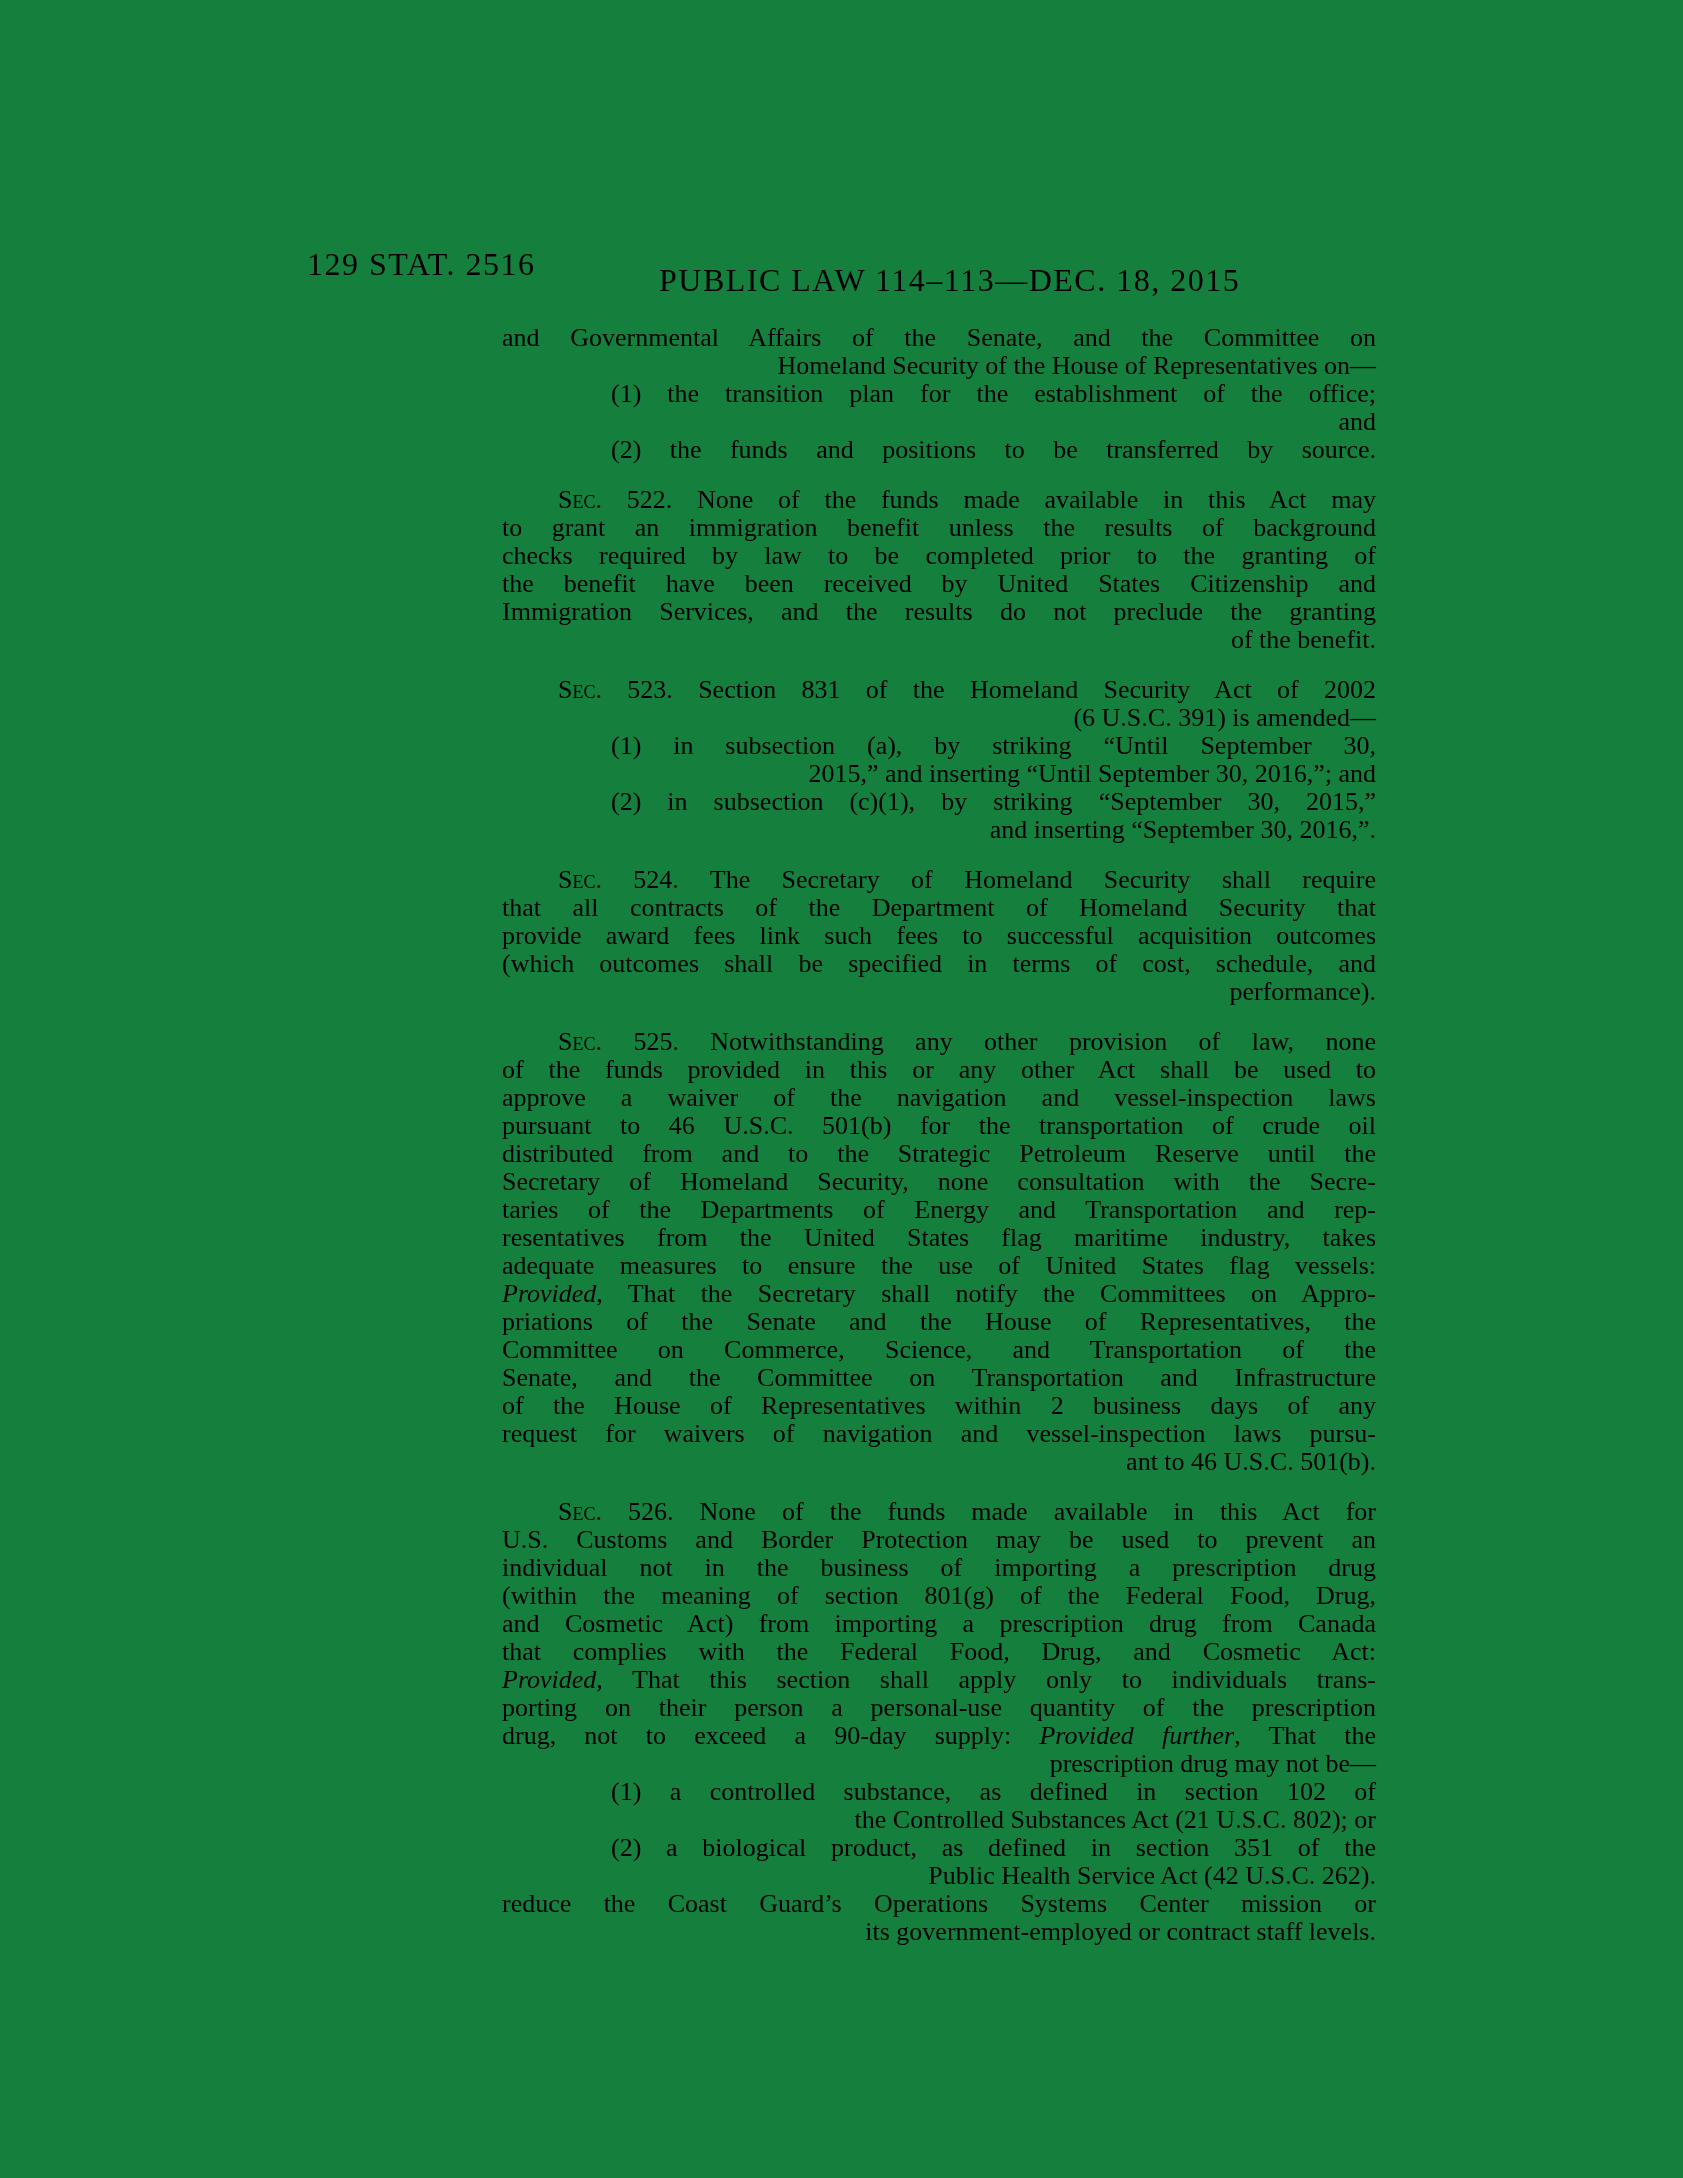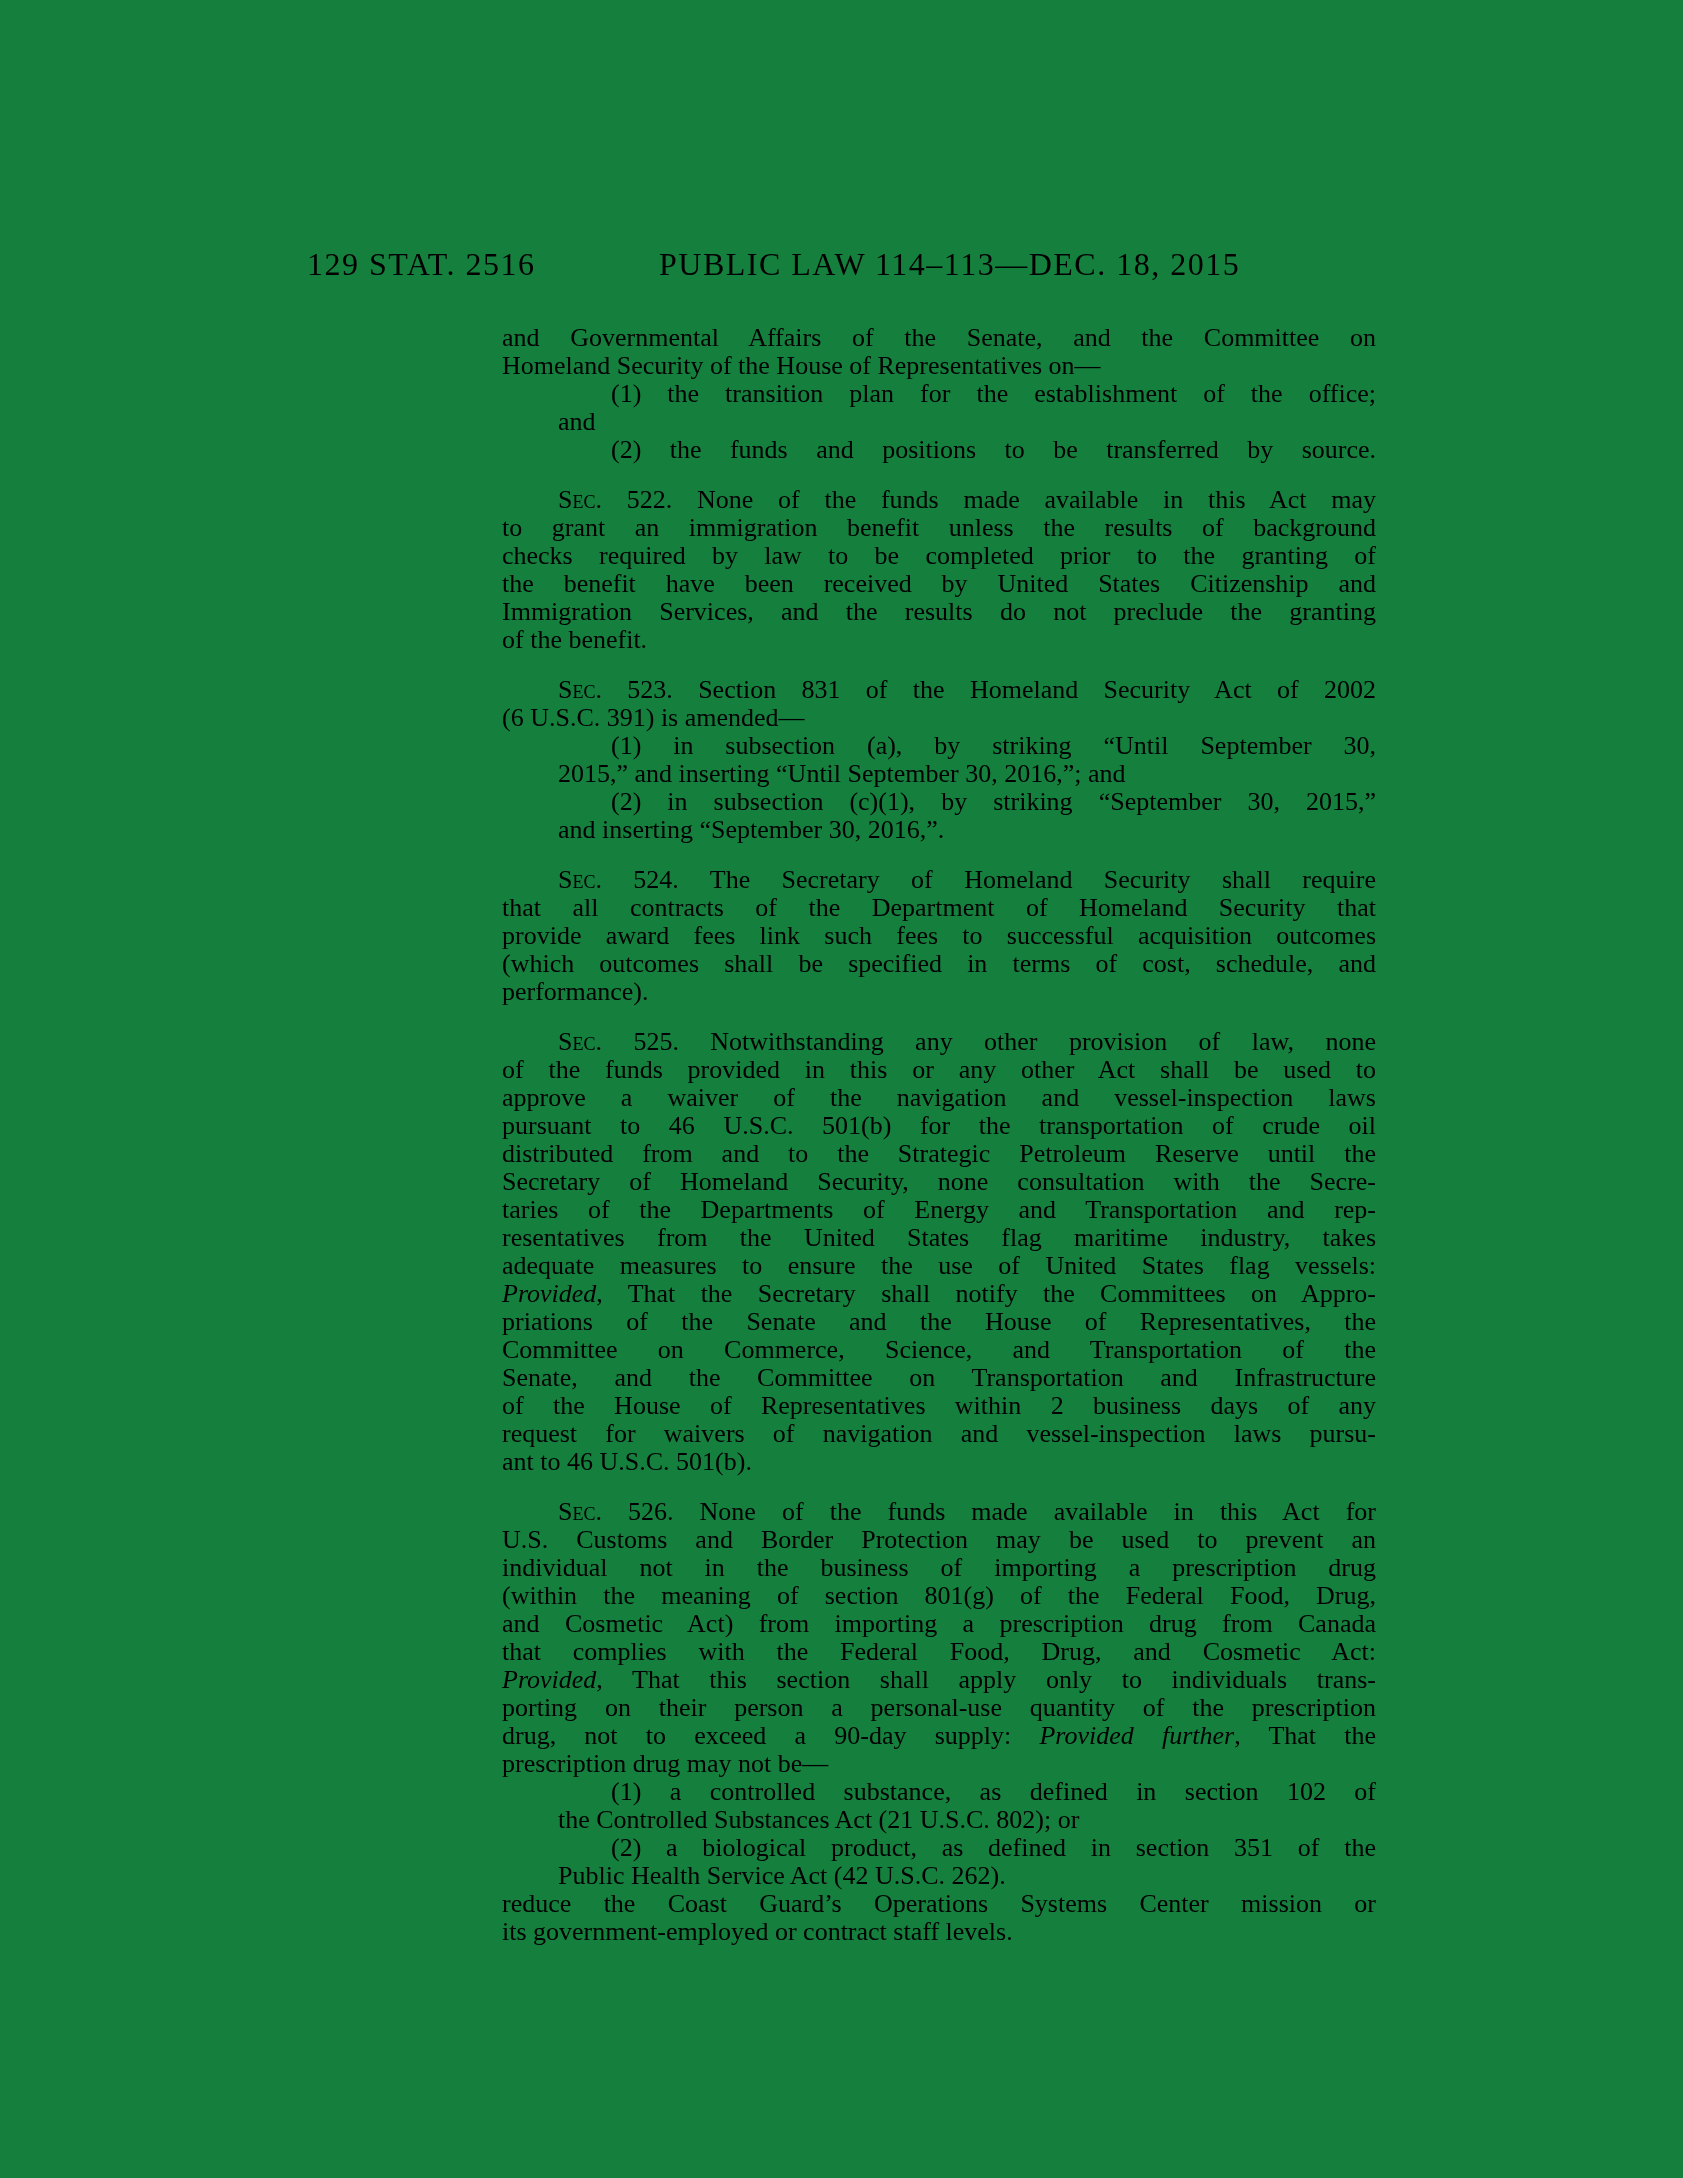--- a/index.html
+++ b/index.html
@@ -21,39 +21,39 @@
     left: 307px;
     top: 248px;
     font-size: 32px;
     line-height: 32px;
     letter-spacing: 1.5px;
     white-space: nowrap;
   }
   .running-head-law {
     position: absolute;
     left: 659px;
-    top: 248px;
+    top: 264px;
     width: 564px;
     text-align: left;
     font-size: 32px;
     line-height: 32px;
     letter-spacing: 1.5px;
     white-space: nowrap;
   }
   .statute-text {
     position: absolute;
     left: 502px;
     top: 324px;
     width: 874px;
     font-size: 26px;
     line-height: 28px;
   }
   .line {
     min-height: 28px;
-    text-align: left;
+    text-align: right;
   }
   .line.just {
     text-align: justify;
     text-align-last: justify;
   }
   .ind-sec       { padding-left: 56px; margin-top: 22px; }
   .ind-item-first{ padding-left: 109px; }
   .ind-item-cont { padding-left: 56px; }
   .sc { font-variant: small-caps; }
   .it { font-style: italic; }

